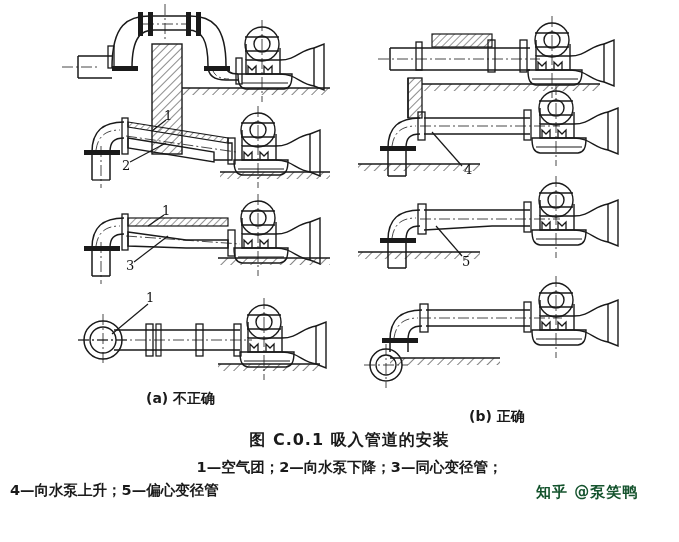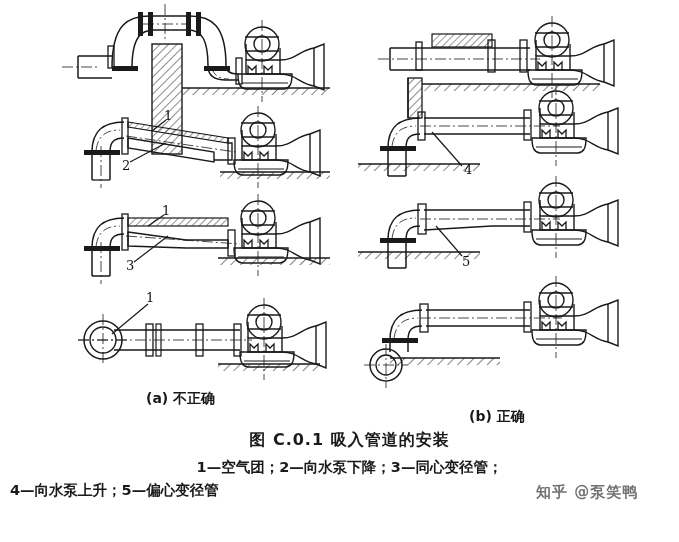--- a/index.html
+++ b/index.html
@@ -5,21 +5,21 @@
   html,body{margin:0;padding:0;background:#ffffff;}
   body{width:679px;height:542px;position:relative;overflow:hidden;
        font-family:"DejaVu Sans","Liberation Sans",sans-serif;color:#1a1a1a;}
   #figure-canvas{position:absolute;left:0;top:0;width:679px;height:542px;}
   .cap{position:absolute;white-space:nowrap;font-weight:bold;margin-left:10px;}
   #sub-a{left:136px;top:390px;font-size:14px;}
   #sub-b{left:459px;top:408px;font-size:14px;}
   #fig-title{left:0;top:430px;width:679px;text-align:center;font-size:16px;letter-spacing:1px;}
   #legend-1{left:0;top:458px;width:679px;text-align:center;font-size:14.5px;}
   #legend-2{left:0;top:481px;width:679px;text-align:left;font-size:14.5px;}
-  #watermark{position:absolute;left:536px;top:483px;font-size:15px;color:#737373;
+  #watermark{position:absolute;left:536px;top:483px;font-size:15px;color:#14532d;
              font-weight:bold;white-space:nowrap;letter-spacing:1px;}
   .num{font-family:"DejaVu Serif","Liberation Serif",serif;font-size:13px;fill:#111;}
 </style>
 </head>
 <body>
 
 <svg id="figure-canvas" viewBox="0 0 679 542">
   <defs>
     <pattern id="hatchGround" width="7" height="7" patternUnits="userSpaceOnUse" patternTransform="rotate(45)">
       <line x1="0" y1="0" x2="0" y2="7" stroke="#1a1a1a" stroke-width="1.1"></line>

